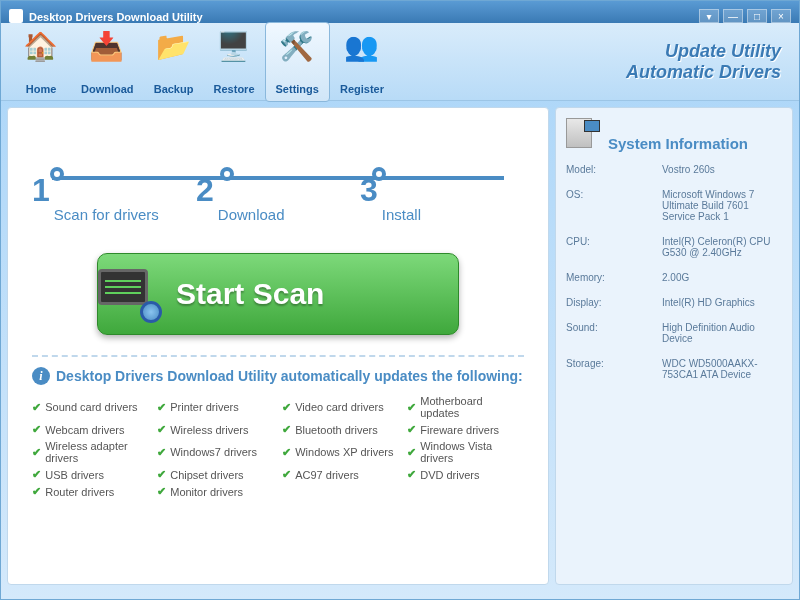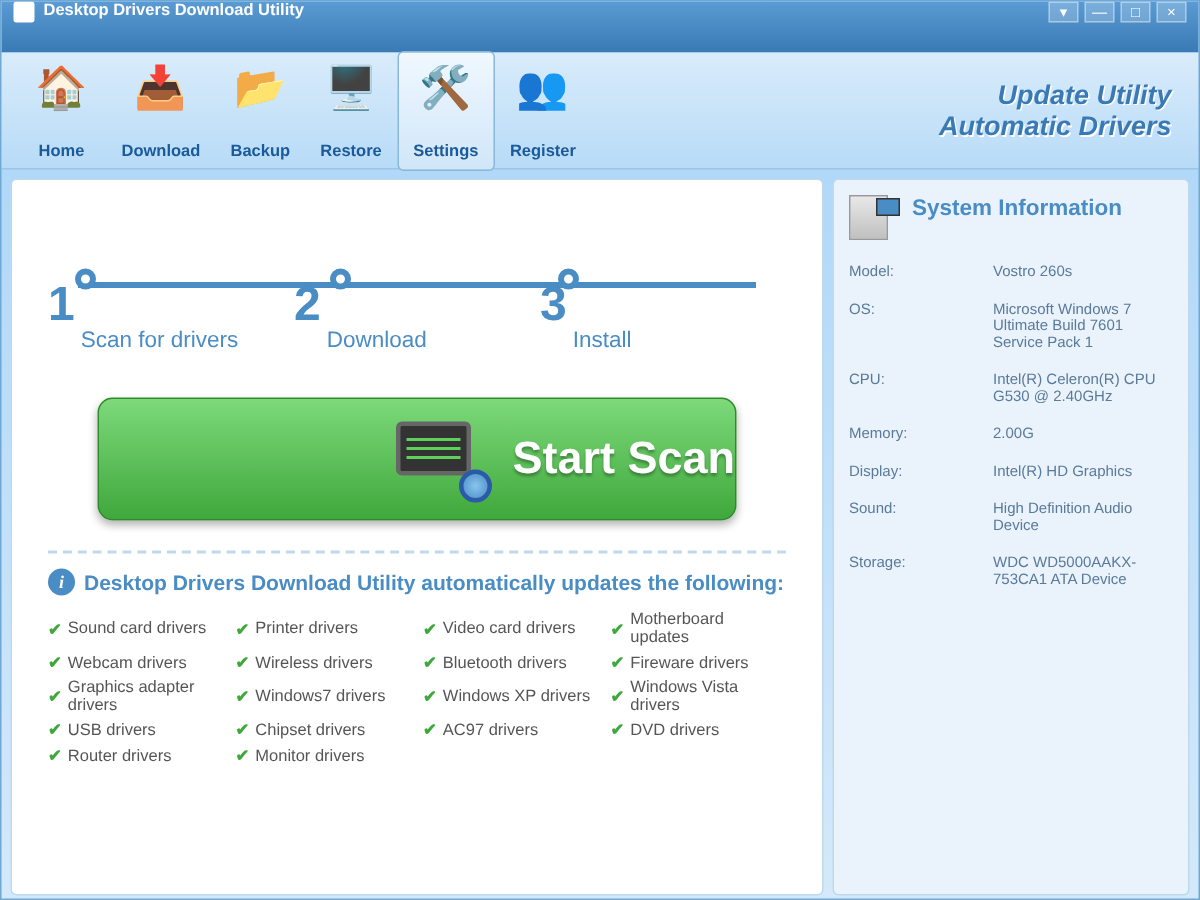--- a/index.html
+++ b/index.html
@@ -1,17 +1,17 @@
 <!DOCTYPE html>
 <html><head>
 <meta charset="utf-8">
 <style>
 * { margin: 0; padding: 0; box-sizing: border-box; font-family: Arial, sans-serif; }
 body { width: 800px; height: 600px; overflow: hidden; background: linear-gradient(to bottom, #a8d4f8, #d4e9fb); border: 1px solid #6fa8d4; }
-.titlebar { height: 34px; background: linear-gradient(to bottom, #5a9bd4, #3a7ab4); display: flex; align-items: flex-start; padding: 0 8px; color: white; font-size: 11px; }
+.titlebar { height: 22px; background: linear-gradient(to bottom, #5a9bd4, #3a7ab4); display: flex; align-items: flex-end; padding: 0 8px; color: white; font-size: 11px; }
 .titlebar-icon { width: 14px; height: 14px; background: #fff; margin-right: 6px; border-radius: 2px; }
 .titlebar-title { flex: 1; font-weight: bold; }
 .titlebar-btns { display: flex; gap: 4px; }
 .titlebar-btn { width: 20px; height: 14px; background: rgba(255,255,255,0.2); border: 1px solid rgba(255,255,255,0.4); display: flex; align-items: center; justify-content: center; font-size: 10px; color: white; cursor: pointer; }
 .toolbar { height: 78px; background: linear-gradient(to bottom, #d9ecfb, #b8dbf7); display: flex; align-items: center; padding: 0 10px; border-bottom: 1px solid #9cc5e6; }
 .toolbar-item { display: flex; flex-direction: column; align-items: center; padding: 6px 10px; cursor: pointer; border-radius: 4px; }
 .toolbar-item.active { background: linear-gradient(to bottom, #f0f8ff, #d0e6f8); border: 1px solid #8ab8dc; }
 .toolbar-icon { width: 40px; height: 36px; display: flex; align-items: center; justify-content: center; font-size: 28px; }
 .toolbar-label { font-size: 11px; color: #1a5a9a; font-weight: bold; margin-top: 18px; }
 .brand { margin-left: auto; text-align: right; padding-right: 8px; }
@@ -21,33 +21,33 @@
 .side-panel { width: 238px; background: #eaf3fc; border: 1px solid #c0d8ec; border-radius: 4px; padding: 10px; font-size: 11px; }
 .steps { display: flex; align-items: center; margin: 30px 0 20px; position: relative; }
 .step-line { position: absolute; height: 4px; background: #4a8cc4; top: 18px; left: 20px; right: 20px; z-index: 0; }
 .step { display: flex; align-items: center; flex: 1; z-index: 1; }
 .step-num { font-size: 32px; font-weight: bold; color: #4a8cc4; margin-right: 4px; }
 .step-label { font-size: 15px; color: #4a8cc4; margin-top: 48px; }
 .step-dot { width: 14px; height: 14px; background: white; border: 4px solid #4a8cc4; border-radius: 50%; position: absolute; top: 9px; }
 .step-dot.d1 { left: 18px; }
 .step-dot.d2 { left: 188px; }
 .step-dot.d3 { left: 340px; }
-.scan-btn { width: 426px; height: 82px; margin: 30px auto 20px; background: linear-gradient(to bottom, #7dd97a, #3fa83c); border: 1px solid #2e8a2b; border-radius: 10px; display: flex; align-items: center; justify-content: flex-end; cursor: pointer; box-shadow: 0 3px 6px rgba(0,0,0,0.3); }
+.scan-btn { width: 362px; height: 82px; margin: 30px auto 20px; background: linear-gradient(to bottom, #7dd97a, #3fa83c); border: 1px solid #2e8a2b; border-radius: 10px; display: flex; align-items: center; justify-content: flex-start; cursor: pointer; box-shadow: 0 3px 6px rgba(0,0,0,0.3); }
 .scan-icon { width: 60px; height: 50px; margin-right: 18px; position: relative; }
 .scan-monitor { width: 50px; height: 36px; background: #333; border: 3px solid #666; border-radius: 4px; position: relative; }
 .scan-monitor::after { content: ''; position: absolute; top: 8px; left: 4px; right: 4px; height: 2px; background: #5fd05c; box-shadow: 0 6px 0 #5fd05c, 0 12px 0 #5fd05c; }
 .scan-lens { width: 22px; height: 22px; border: 3px solid #2a5aa8; border-radius: 50%; position: absolute; bottom: -4px; right: -4px; background: radial-gradient(circle, #8ac4f0, #4a8cc4); }
 .scan-text { color: white; font-size: 30px; font-weight: bold; text-shadow: 0 2px 2px rgba(0,0,0,0.3); }
 .divider { border-top: 2px dashed #c0d8ec; margin: 18px 0 10px; }
 .auto-title { display: flex; align-items: center; color: #4a8cc4; font-size: 14px; font-weight: bold; margin-bottom: 10px; }
 .info-icon { width: 18px; height: 18px; border-radius: 50%; background: #4a8cc4; color: white; display: flex; align-items: center; justify-content: center; font-size: 12px; margin-right: 6px; font-style: italic; font-family: serif; }
 .driver-grid { display: grid; grid-template-columns: repeat(4, 1fr); gap: 4px 8px; font-size: 11px; color: #555; }
 .driver-item { display: flex; align-items: center; }
 .check { color: #3fa83c; margin-right: 4px; font-weight: bold; }
-.sys-header { display: flex; align-items: flex-start; margin-bottom: 12px; }
+.sys-header { display: flex; align-items: flex-end; margin-bottom: 12px; }
 .sys-icon { width: 34px; height: 34px; margin-right: 8px; position: relative; }
 .sys-box { width: 26px; height: 30px; background: linear-gradient(to bottom, #e8e8e8, #c0c0c0); border: 1px solid #999; }
 .sys-screen { width: 16px; height: 12px; background: #4a8cc4; position: absolute; top: 2px; right: 0; border: 1px solid #333; }
 .sys-title { color: #4a8cc4; font-size: 15px; font-weight: bold; }
 .sys-row { display: flex; margin-bottom: 14px; color: #5a7a9a; gap: 48px; }
 .sys-label { width: 48px; font-size: 10px; }
 .sys-value { flex: 1; font-size: 10px; }
 </style>
 </head>
 <body>
@@ -158,21 +158,21 @@
         <div class="driver-item">
           <span class="check">✔</span>
           <span>Bluetooth drivers</span>
         </div>
         <div class="driver-item">
           <span class="check">✔</span>
           <span>Fireware drivers</span>
         </div>
         <div class="driver-item">
           <span class="check">✔</span>
-          <span>Graphics adapter drivers</span>
+          <span>Wireless adapter drivers</span>
         </div>
         <div class="driver-item">
           <span class="check">✔</span>
           <span>Windows7 drivers</span>
         </div>
         <div class="driver-item">
           <span class="check">✔</span>
           <span>Windows XP drivers</span>
         </div>
         <div class="driver-item">

